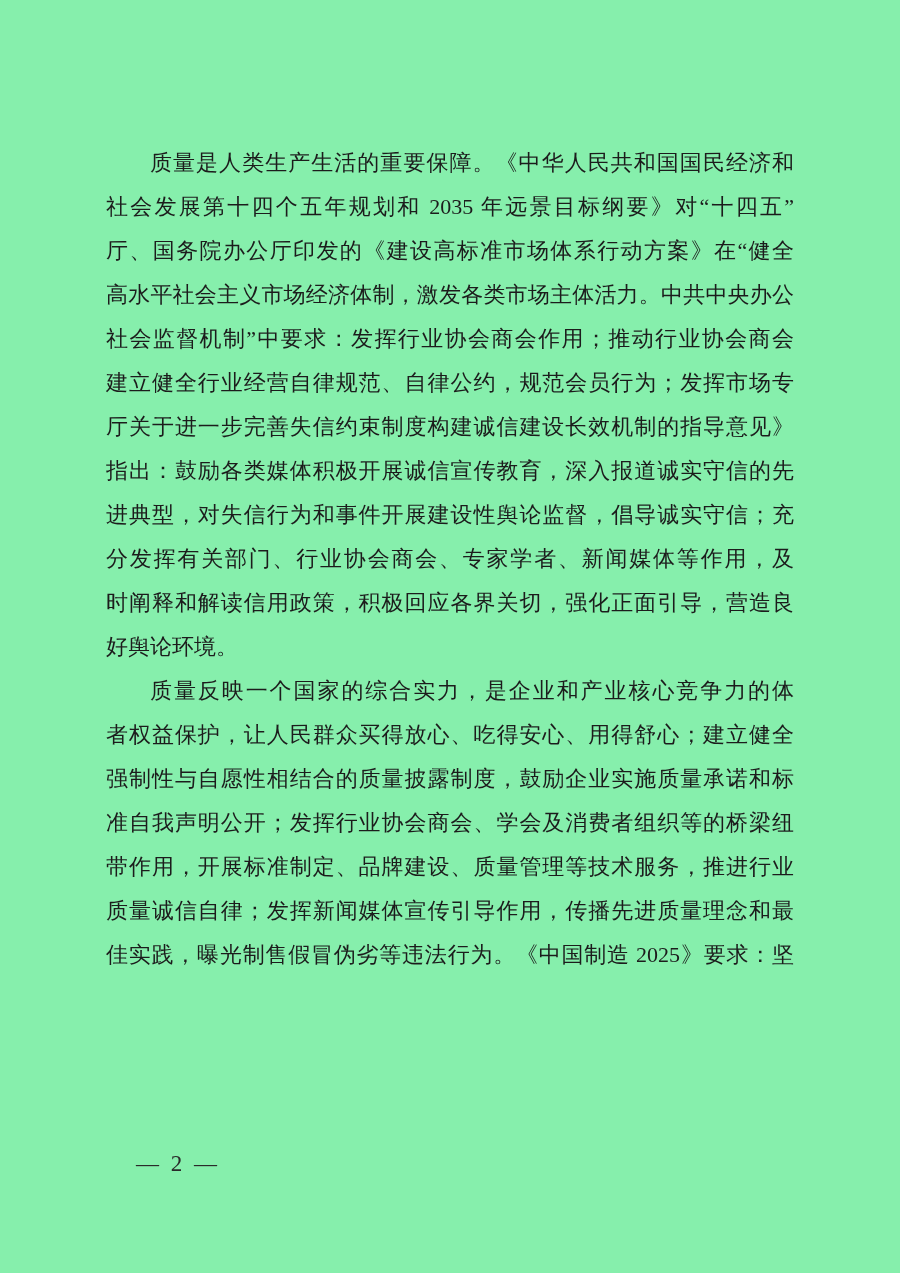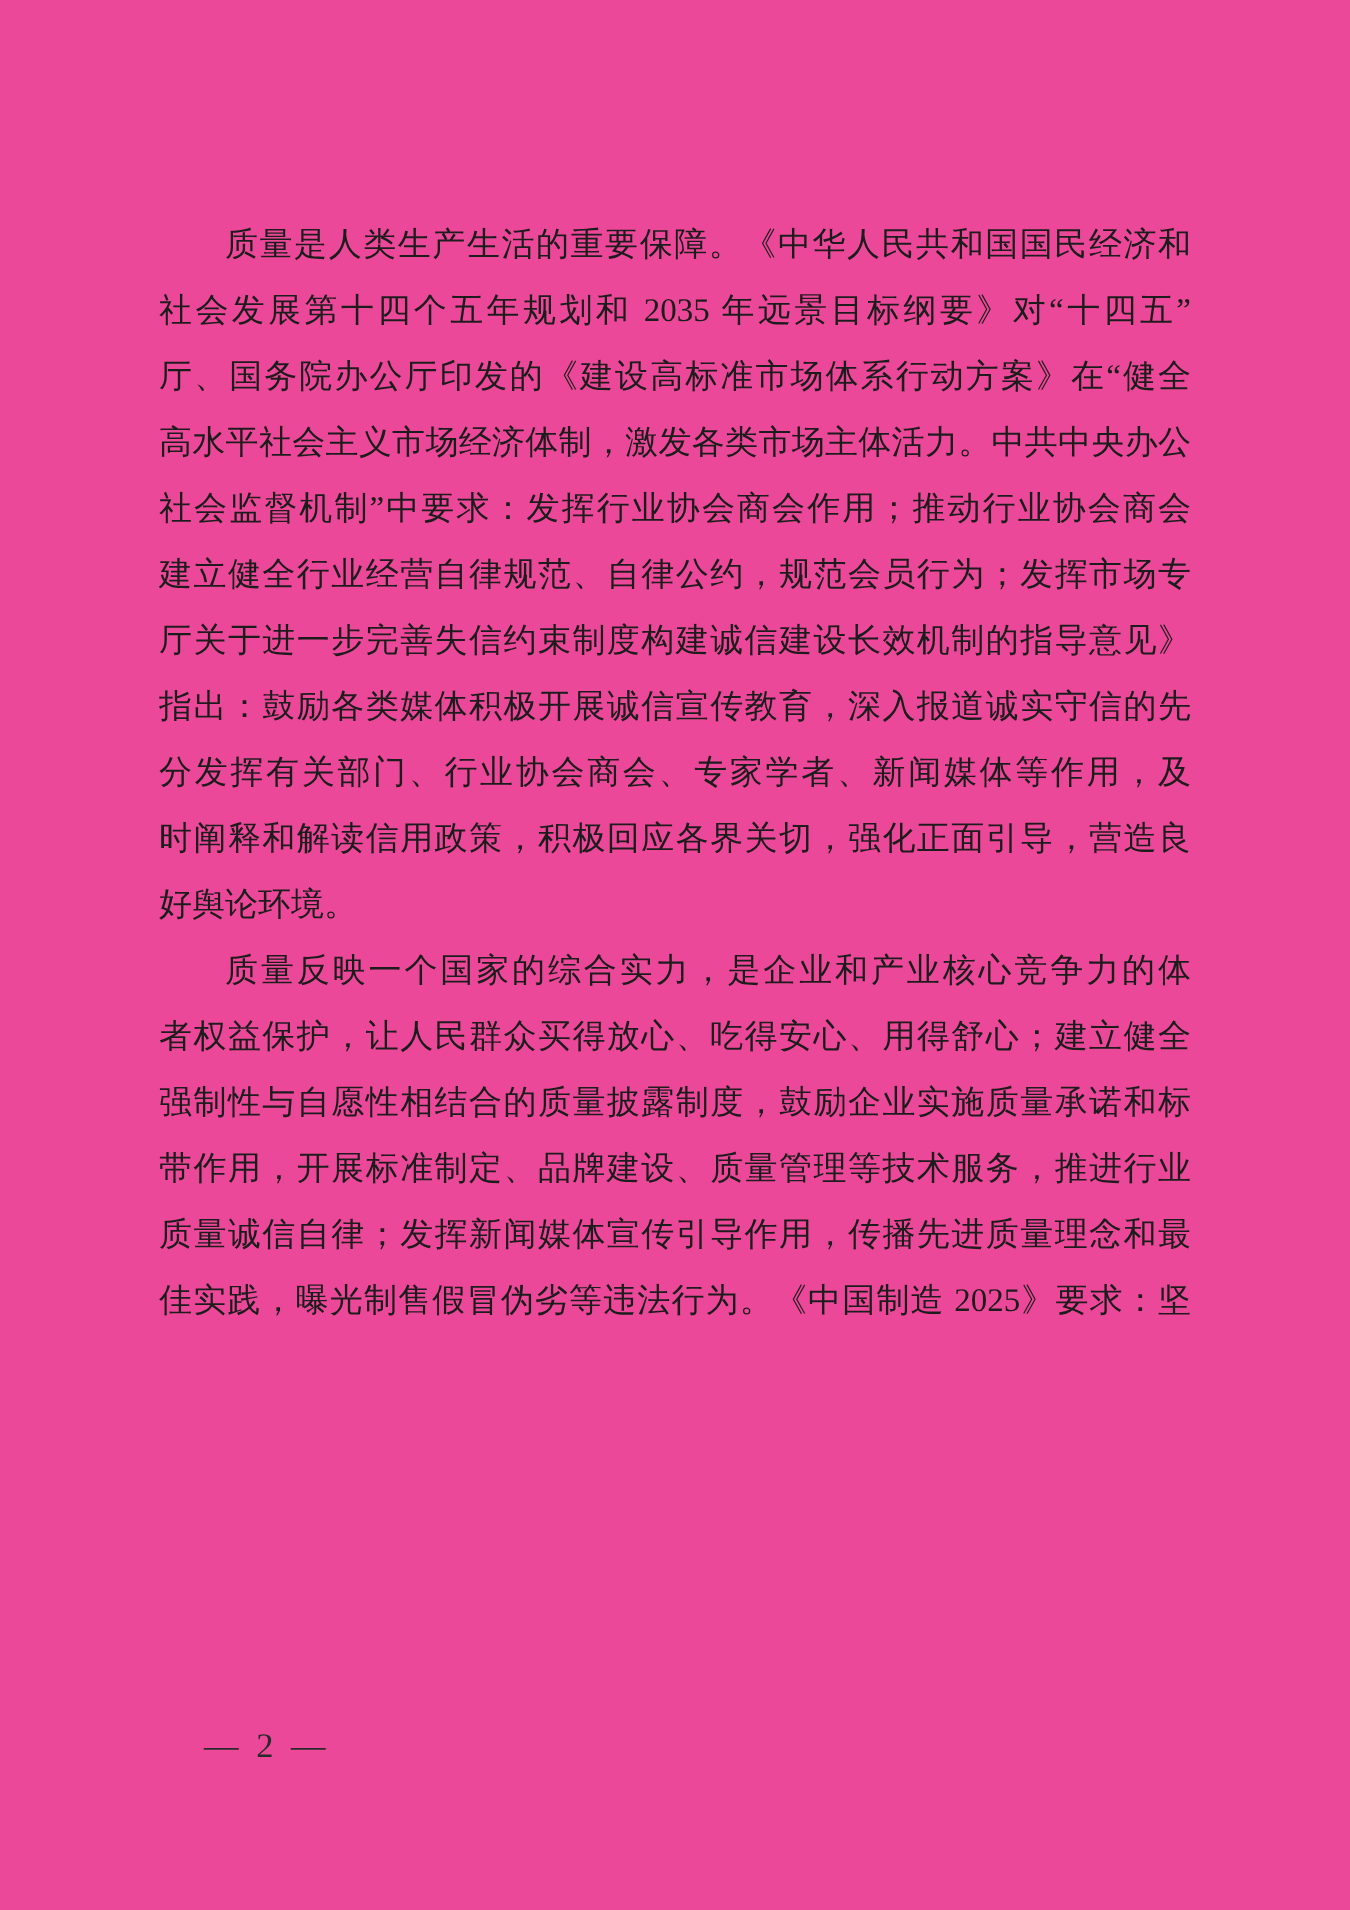--- a/index.html
+++ b/index.html
@@ -4,21 +4,21 @@
 <style>
   html, body {
     margin: 0;
     padding: 0;
     background: #ffffff;
   }
   .page {
     position: relative;
     width: 900px;
     height: 1273px;
-    background: #ec4899;
+    background: #86efac;
     overflow: hidden;
     font-family: "Liberation Serif", "DejaVu Serif", serif;
   }
   .content {
     position: absolute;
     left: 106px;
     top: 141px;
     width: 688px;
     color: #1c1c1c;
     font-size: 22px;
@@ -57,29 +57,31 @@
 
     <div class="paragraph">
       <div class="line first">质量是人类生产生活的重要保障。《中华人民共和国国民经济和</div>
       <div class="line">社会发展第十四个五年规划和 2035 年远景目标纲要》对“十四五”</div>
       <div class="line">厅、国务院办公厅印发的《建设高标准市场体系行动方案》在“健全</div>
       <div class="line">高水平社会主义市场经济体制，激发各类市场主体活力。中共中央办公</div>
       <div class="line">社会监督机制”中要求：发挥行业协会商会作用；推动行业协会商会</div>
       <div class="line">建立健全行业经营自律规范、自律公约，规范会员行为；发挥市场专</div>
       <div class="line">厅关于进一步完善失信约束制度构建诚信建设长效机制的指导意见》</div>
       <div class="line">指出：鼓励各类媒体积极开展诚信宣传教育，深入报道诚实守信的先</div>
+      <div class="line">进典型，对失信行为和事件开展建设性舆论监督，倡导诚实守信；充</div>
       <div class="line">分发挥有关部门、行业协会商会、专家学者、新闻媒体等作用，及</div>
       <div class="line">时阐释和解读信用政策，积极回应各界关切，强化正面引导，营造良</div>
       <div class="line para-end">好舆论环境。</div>
     </div>
 
     <div class="paragraph">
       <div class="line first">质量反映一个国家的综合实力，是企业和产业核心竞争力的体</div>
       <div class="line">者权益保护，让人民群众买得放心、吃得安心、用得舒心；建立健全</div>
       <div class="line">强制性与自愿性相结合的质量披露制度，鼓励企业实施质量承诺和标</div>
+      <div class="line">准自我声明公开；发挥行业协会商会、学会及消费者组织等的桥梁纽</div>
       <div class="line">带作用，开展标准制定、品牌建设、质量管理等技术服务，推进行业</div>
       <div class="line">质量诚信自律；发挥新闻媒体宣传引导作用，传播先进质量理念和最</div>
       <div class="line">佳实践，曝光制售假冒伪劣等违法行为。《中国制造 2025》要求：坚</div>
     </div>
 
   </div>
 
   <div class="page-number">— 2 —</div>
 </div>
 

